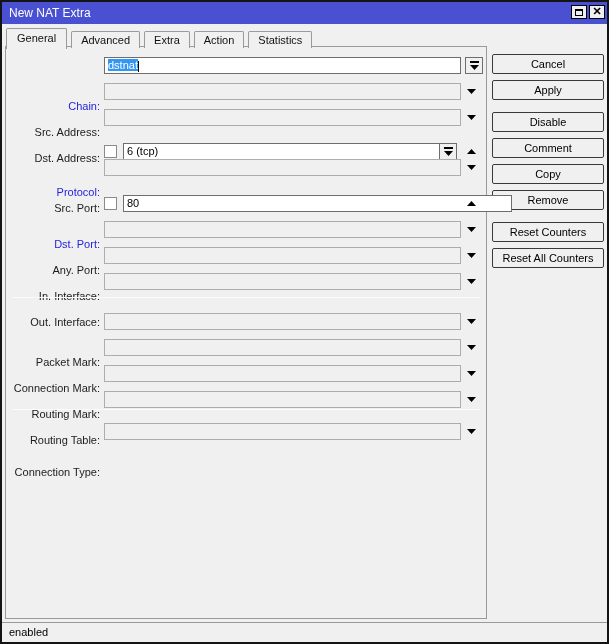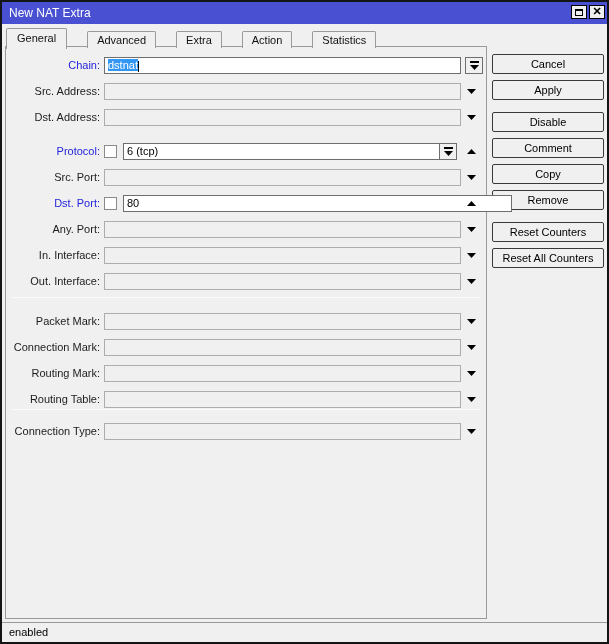--- a/index.html
+++ b/index.html
@@ -25,35 +25,35 @@
     display:flex; align-items:center; justify-content:center;
     color:#000; font-size:10px; line-height:1; cursor:pointer;
   }
   .restore-glyph { width:8px; height:7px; border:1px solid #000; border-top-width:2px; background:transparent; }
   .close-glyph { font-weight:bold; font-size:11px; margin-top:-1px; }
 
   
   .tabbar { position:absolute; left:4px; top:26px; height:21px; z-index:3; }
   .tab {
     display:inline-block; position:relative; top:2px;
-    padding:2px 9px 2px; margin-right:20px;
+    padding:2px 9px 2px; margin-right:4px;
     background:#f0f0f0; border:1px solid #9a9a9a; border-bottom:none;
     border-radius:2px 2px 0 0; font-size:11px; color:#111; cursor:pointer;
   }
   .tab.active { top:0; padding:3px 10px 5px; z-index:4; }
 
   
   .panel {
     position:absolute; left:3px; top:44px; width:482px; height:573px;
     border:1px solid #9a9a9a; background:#f0f0f0; z-index:2;
   }
   .row { position:absolute; left:0; height:17px; width:100%; }
   .lbl {
     position:absolute; left:0; width:94px; text-align:right;
-    font-size:11px; color:#1c1c1c; line-height:17px;
+    font-size:11px; color:#1c1c1c; line-height:17px;margin-top:41px;
   }
   .lbl.blue { color:#2424dd; }
   .fld {
     position:absolute; height:17px; background:#fff;
     border:1px solid #6e6e6e; font-size:11px; color:#000;
     line-height:15px; padding:0 3px; overflow:hidden; white-space:nowrap;
   }
   .fld.disabled { background:#f0f0f0; border-color:#adadad; }
   .sel-text { background:#3296f5; color:#fff; }
   .caret { display:inline-block; width:1px; height:11px; background:#000; vertical-align:middle; margin-left:0; }
@@ -150,21 +150,21 @@
             <path d="M0 4 h9 l-4.5 5 z" fill="#000"></path>
           </svg>
       </div>
       <div class="tri" style="left:459px;">
           <svg width="9" height="5">
             <path d="M4.5 0 L9 5 H0 z" fill="#000"></path>
           </svg>
         </div>
     </div>
 
-    <div class="row" style="top:122px">
+    <div class="row" style="top:112px">
       <span class="lbl">Src. Port:</span>
       <div class="fld disabled" style="left:98px; width:357px;"></div>
       <div class="tri" style="left:459px;">
           <svg width="9" height="5">
             <path d="M0 0 h9 l-4.5 5 z" fill="#000"></path>
           </svg>
         </div>
     </div>
 
     <div class="row" style="top:148px">

